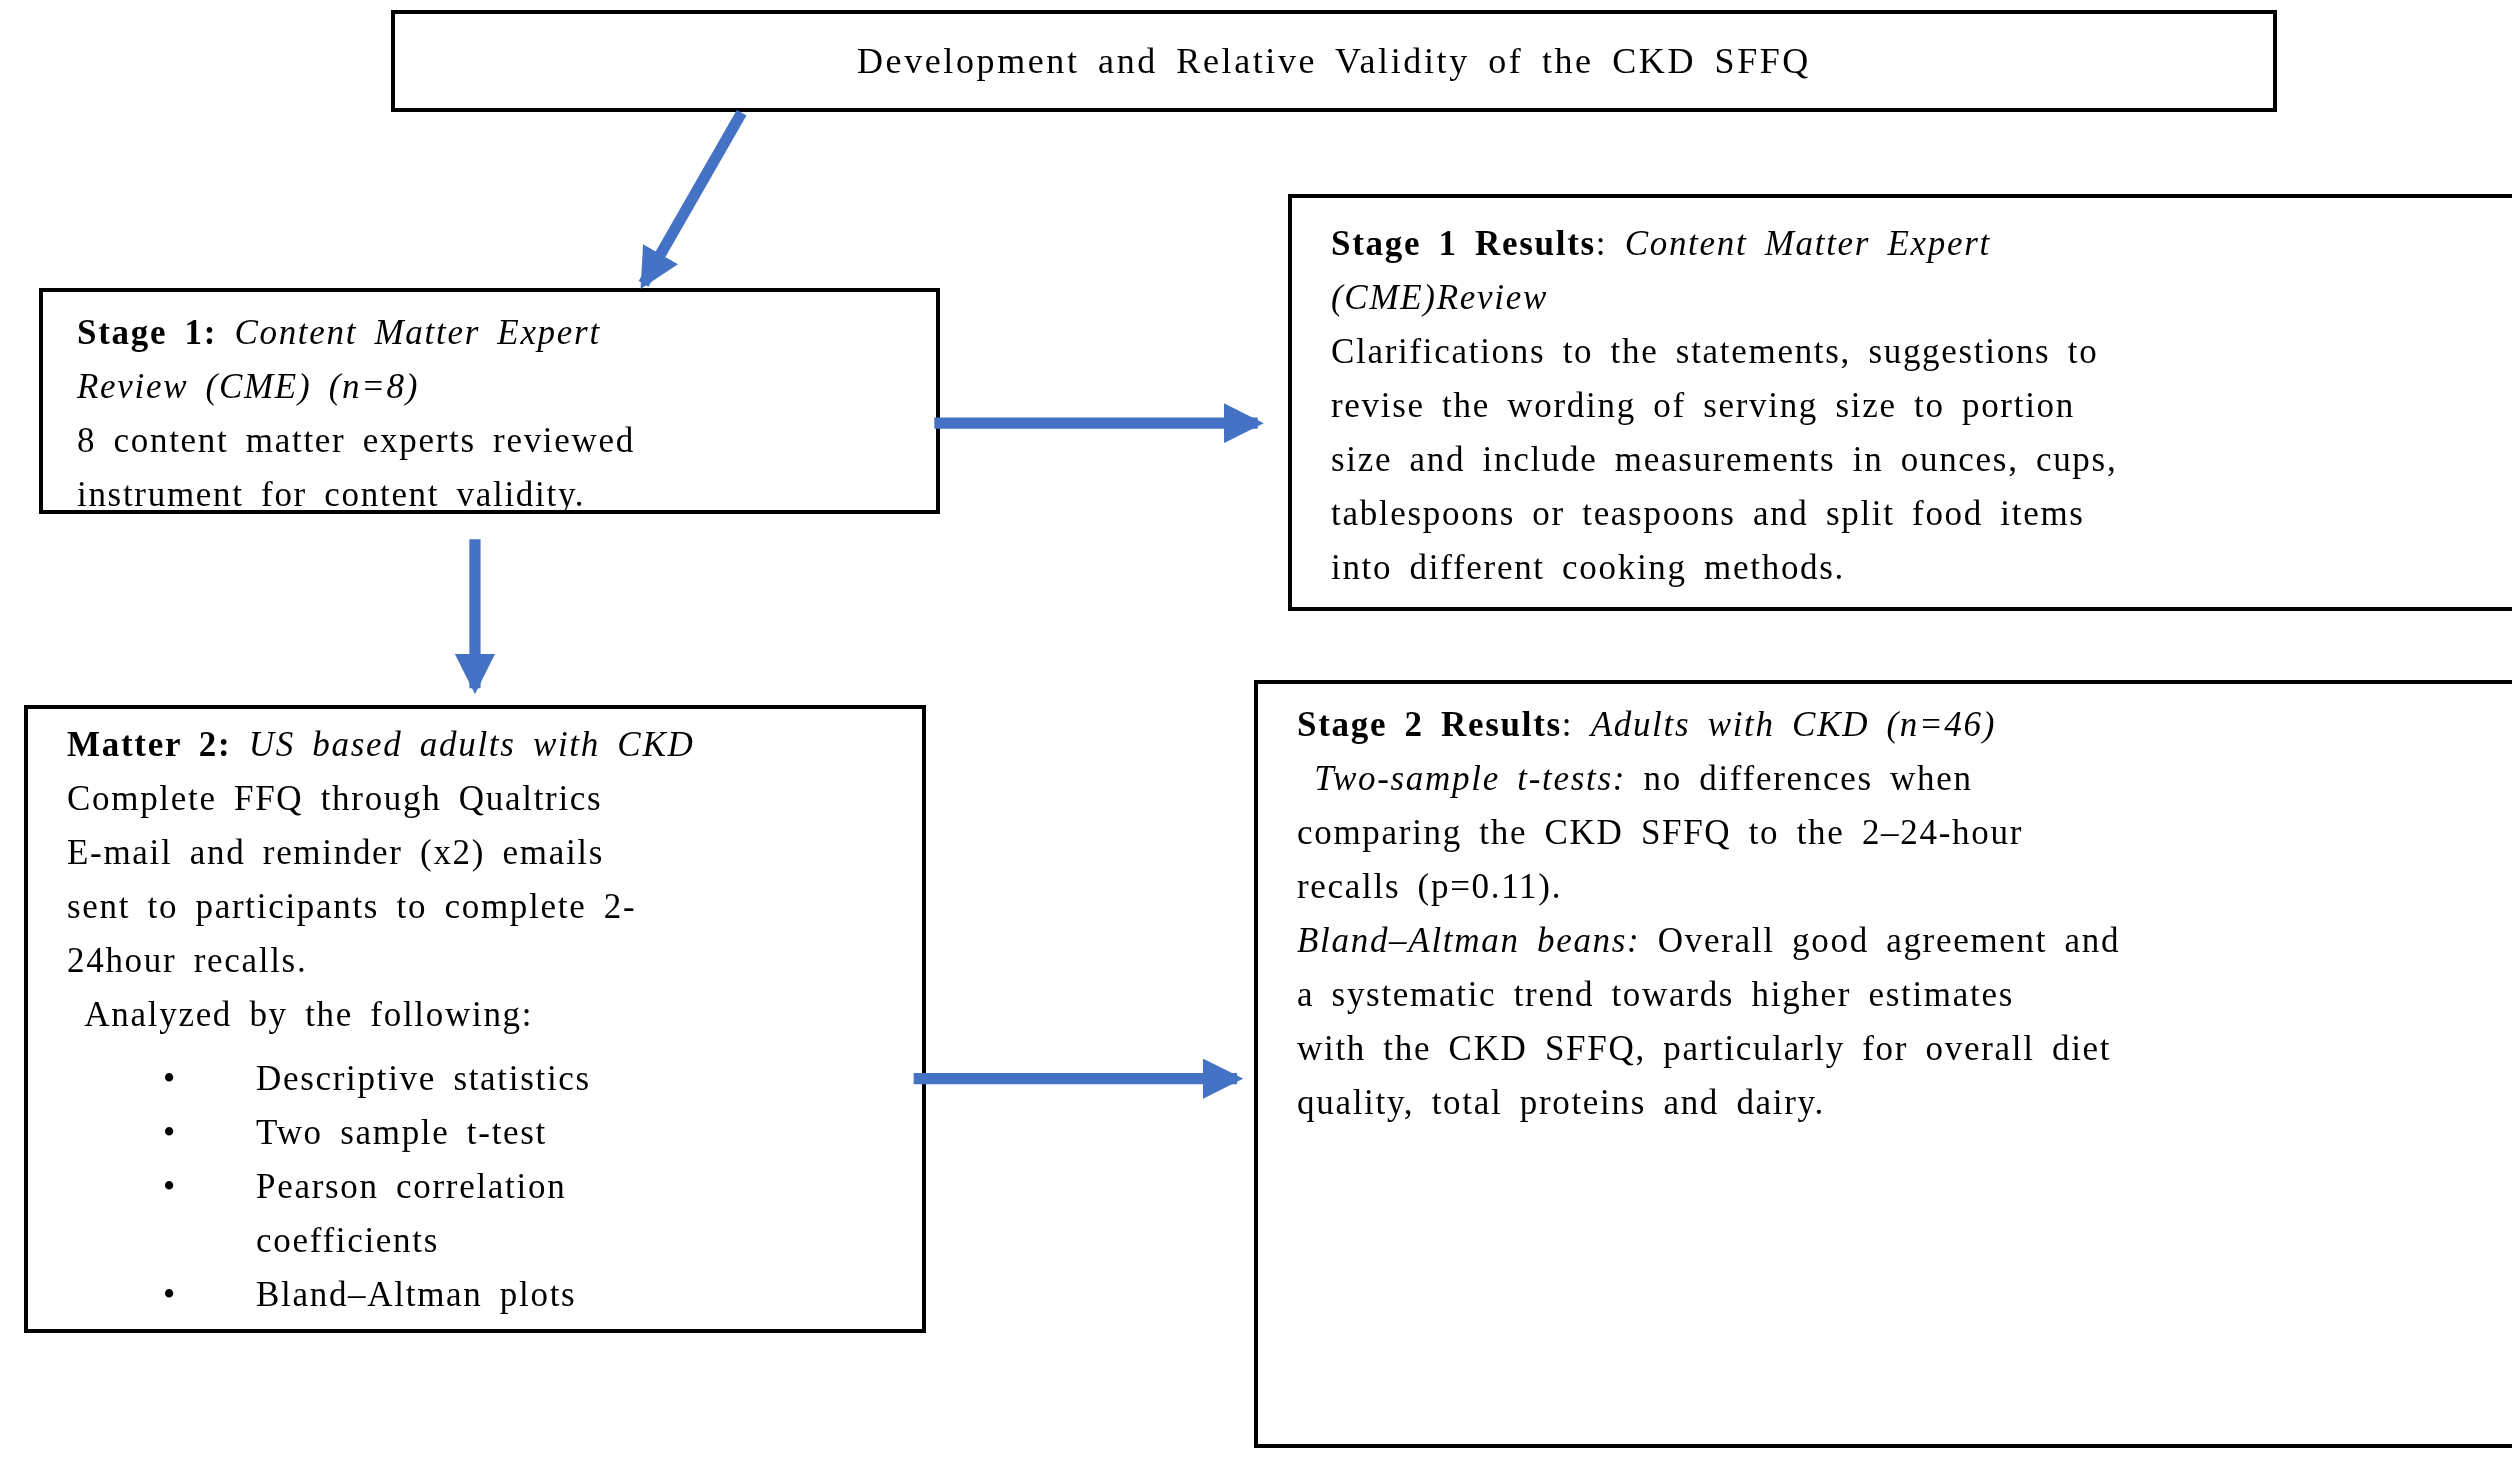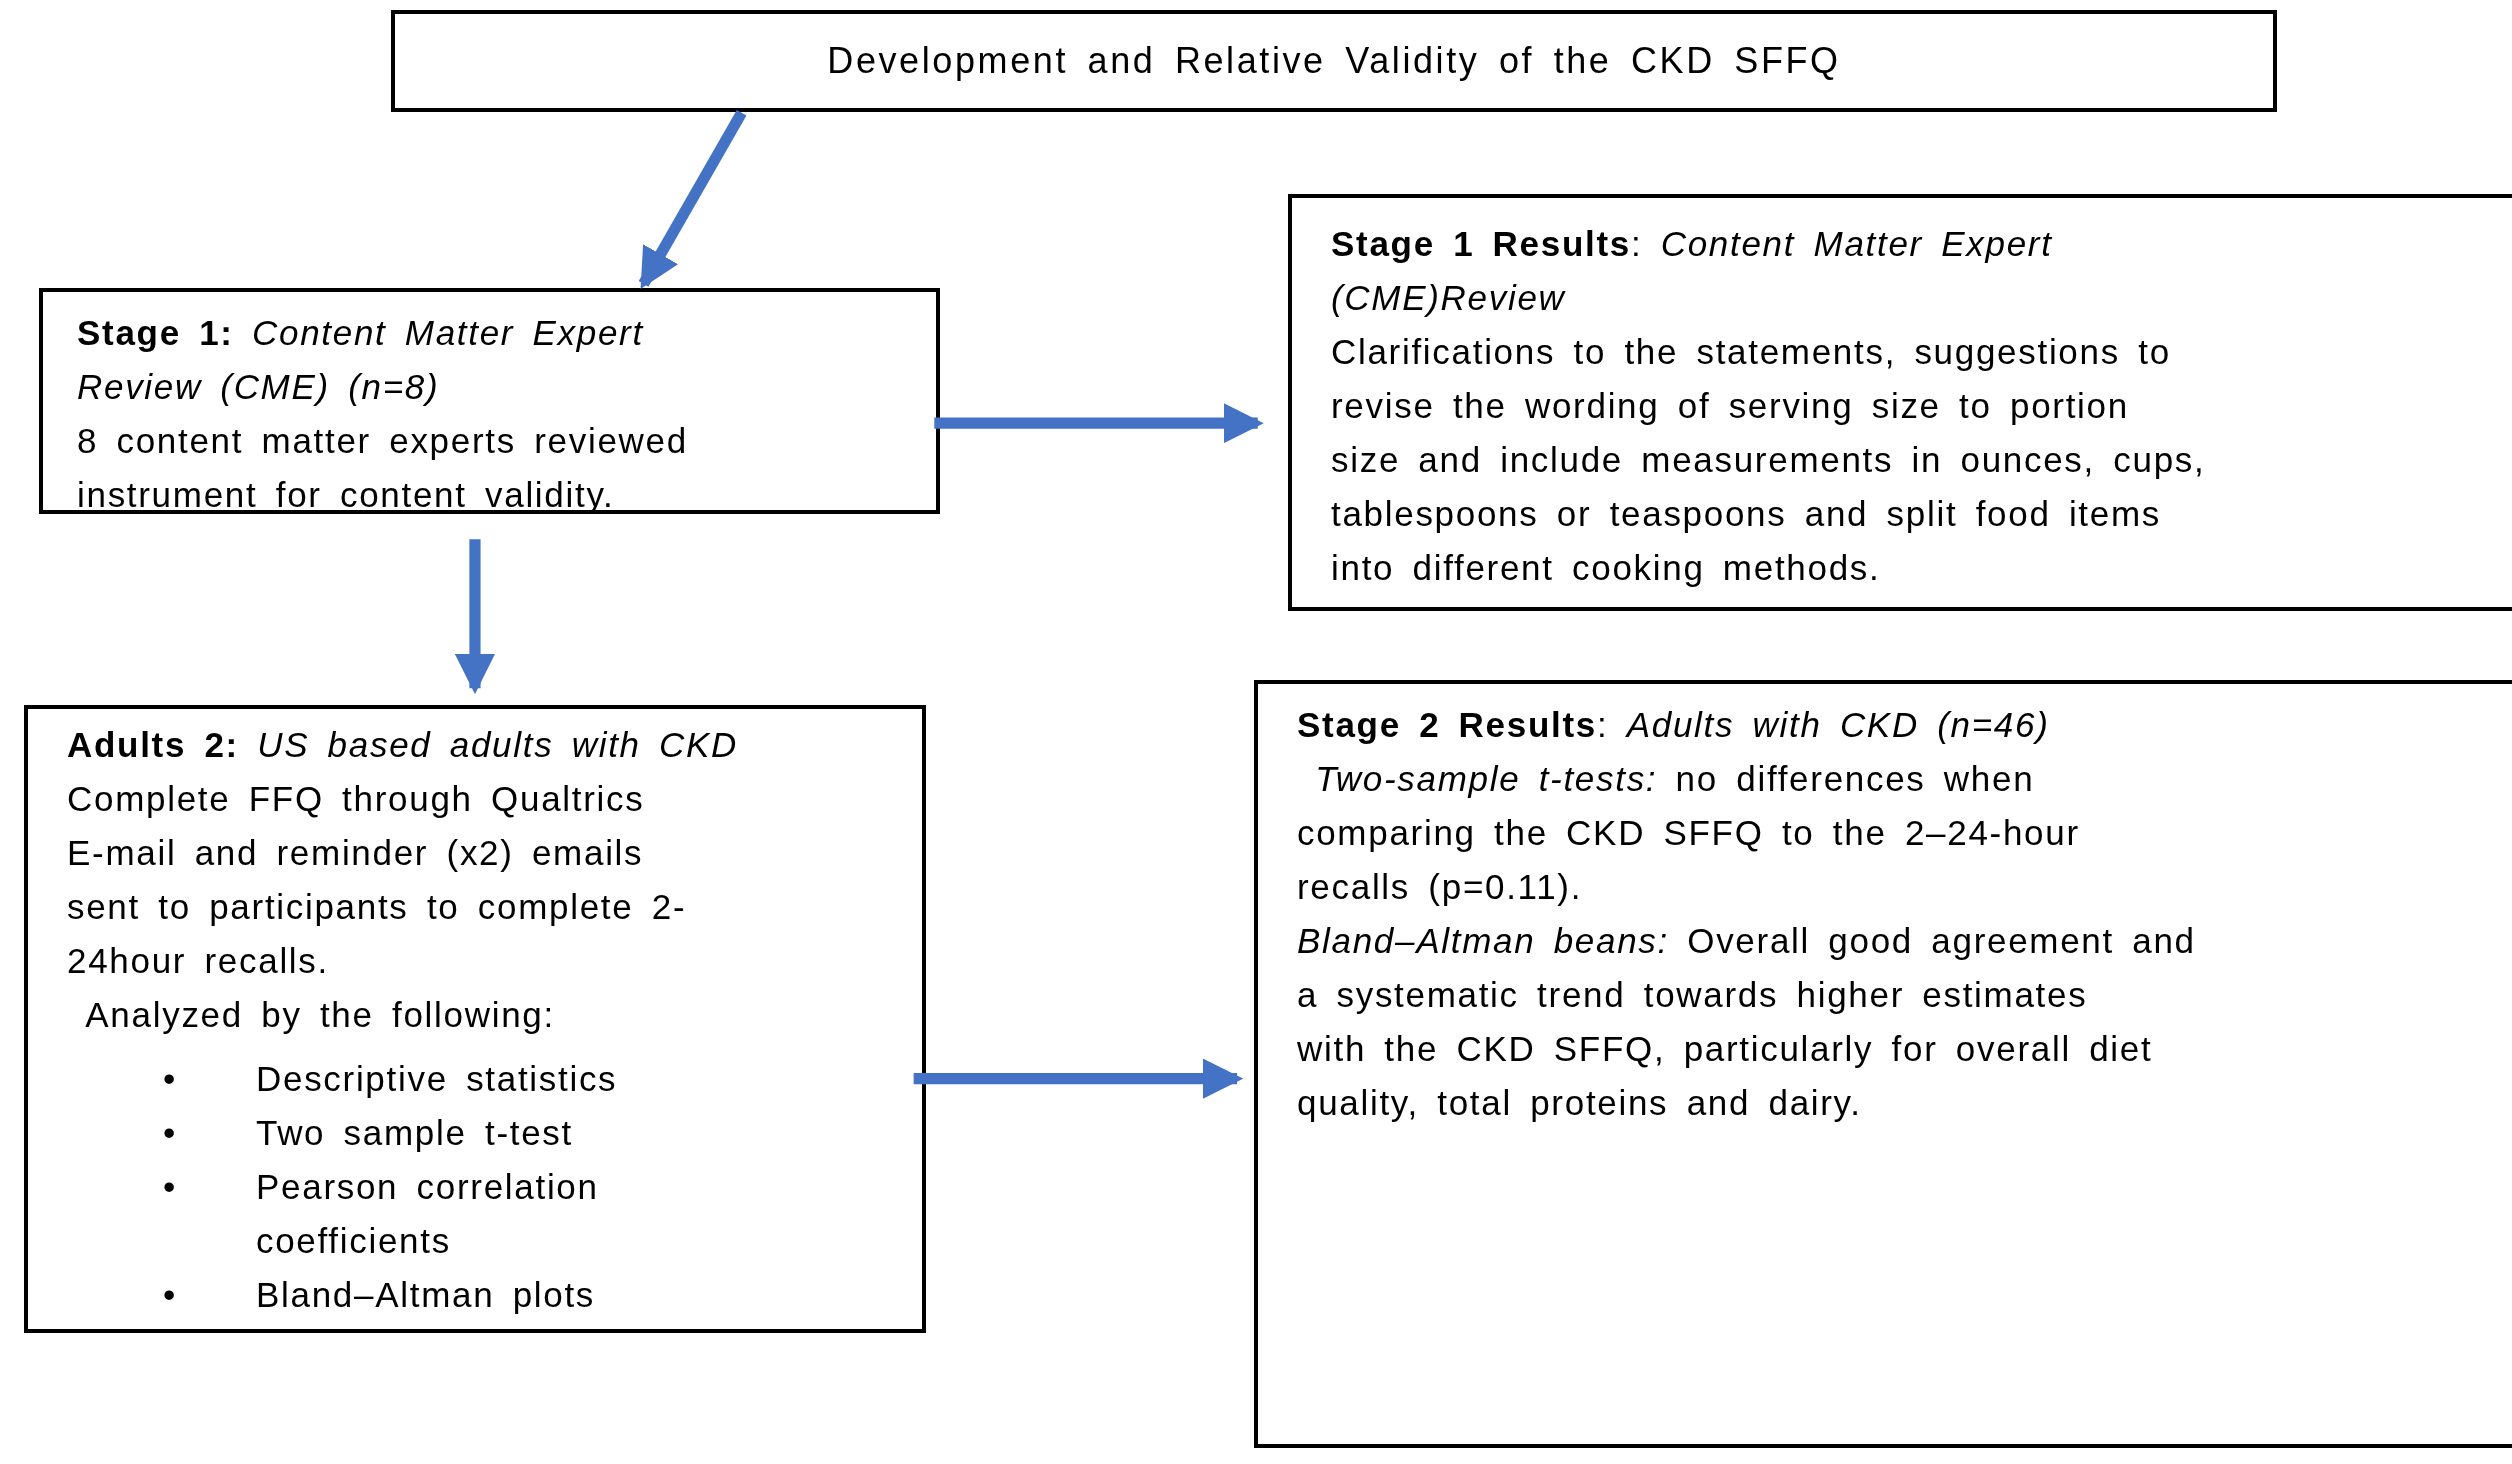--- a/index.html
+++ b/index.html
@@ -2,21 +2,21 @@
 <html style="--arrow-color: #4472C4; --border-color: #000000;font-size:13.8px"><head>
 <meta charset="utf-8">
 <style>
   html, body { margin: 0; padding: 0; background: #ffffff; }
   .canvas {
     position: relative;
     width: 2512px;
     height: 1464px;
     background: #ffffff;
     color: #000000;
-    font-family: Liberation Sans, sans-serif;
+    font-family: Liberation Serif, serif;
     overflow: hidden;
   }
   .flowbox {
     position: absolute;
     box-sizing: border-box;
     border: 4.3px solid var(--border-color, #000);
     background: #ffffff;
     overflow: hidden;
   }
   .title-box {
@@ -89,21 +89,21 @@
         <div class="para"><span class="run-normal">Clarifications to the statements, suggestions to
 revise the wording of serving size to portion
 size and include measurements in ounces, cups,
 tablespoons or teaspoons and split food items
 into different cooking methods.</span></div>
       </div>
   </div>
 
   <div class="flowbox stage2-box">
     <div class="boxcontent">
-        <div class="para"><span class="run-bold">Adults 2: </span><span class="run-italic">US based adults with CKD</span></div>
+        <div class="para"><span class="run-bold">Matter 2: </span><span class="run-italic">US based adults with CKD</span></div>
         <div class="para"><span class="run-normal">Complete FFQ through Qualtrics
 E-mail and reminder (x2) emails
 sent to participants to complete 2-
 24hour recalls.</span></div>
         <div class="para"><span class="run-normal"> Analyzed by the following:</span></div>
         <div class="bullet-row">
           <span class="bullet-glyph">•</span>
           <span class="bullet-text">Descriptive statistics</span>
         </div>
         <div class="bullet-row">

